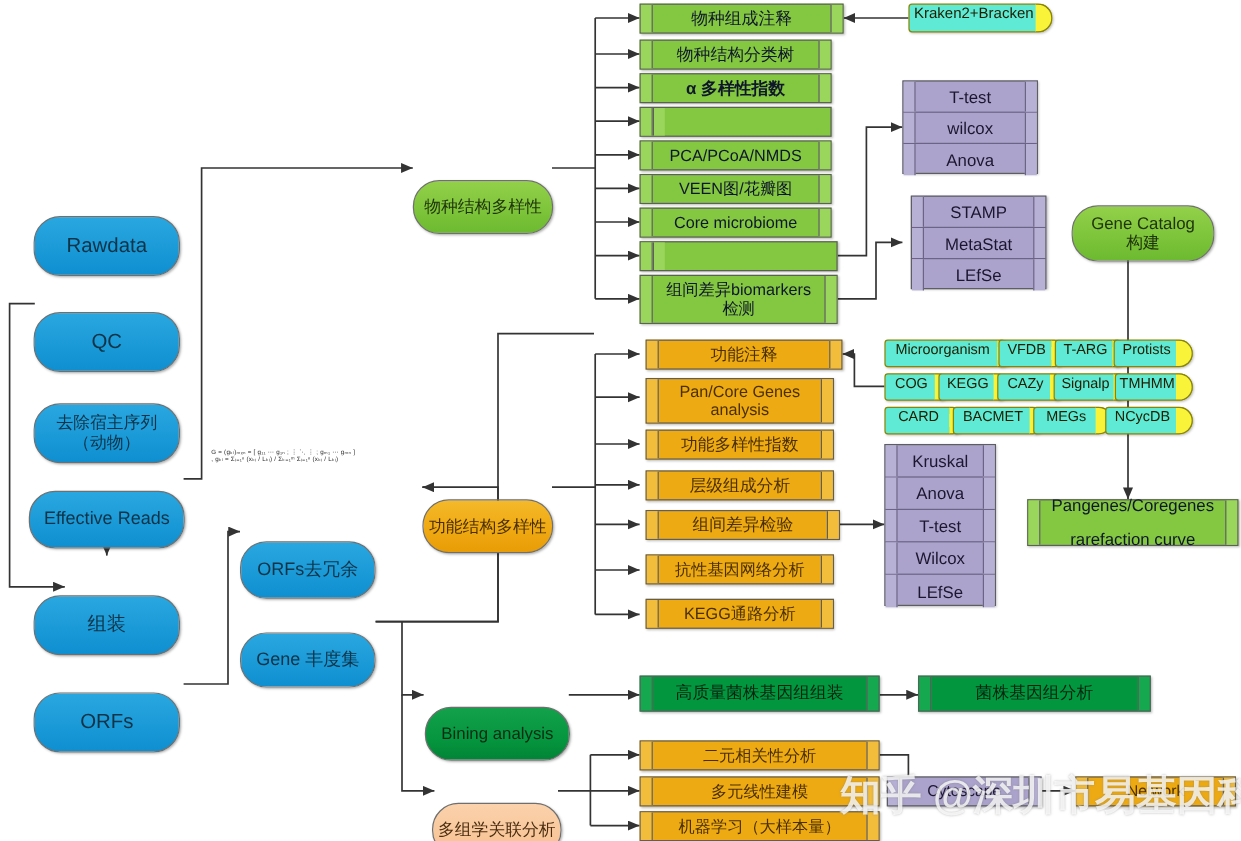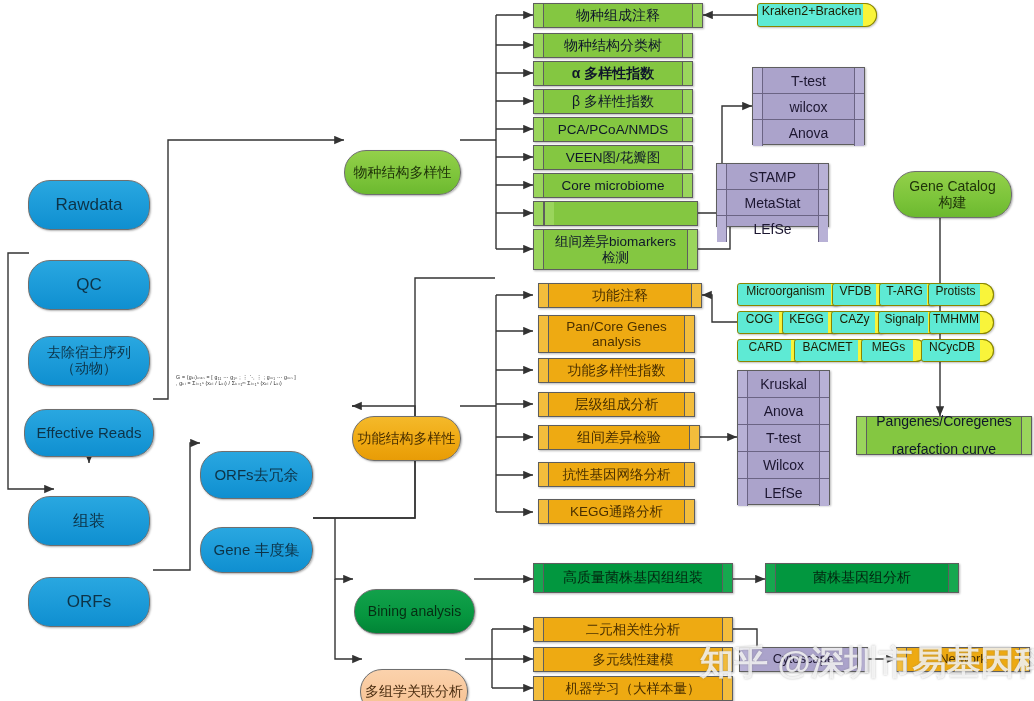--- a/index.html
+++ b/index.html
@@ -269,21 +269,20 @@
   </div>
 
   <div class="box lgreen" style="left:533px;top:61px;width:160px;height:25px;font-weight:bold;">
     <div class="bar"></div>
     <div class="mid" style="font-size:14px;">α 多样性指数</div>
     <div class="bar r"></div>
   </div>
 
   <div class="box lgreen" style="left:533px;top:89px;width:160px;height:25px;">
     <div class="bar"></div>
-    <div class="mid" style="font-size:14px;">β 多样性指数</div>
     <div class="bar r"></div>
   </div>
 
   <div class="box lgreen" style="left:533px;top:117px;width:160px;height:25px;">
     <div class="bar"></div>
     <div class="mid" style="font-size:13.5px;">PCA/PCoA/NMDS</div>
     <div class="bar r"></div>
   </div>
 
   <div class="box lgreen" style="left:533px;top:145px;width:160px;height:25px;">
@@ -327,21 +326,21 @@
       <div class="mid" style="font-size:14px;">wilcox</div>
       <div class="bar r"></div>
     </div>
     <div class="row" style="height:26px;">
       <div class="bar"></div>
       <div class="mid" style="font-size:14px;">Anova</div>
       <div class="bar r"></div>
     </div>
   </div>
 
-  <div class="stack" style="left:716px;top:163px;width:113px;height:64px;">
+  <div class="stack" style="left:759px;top:163px;width:113px;height:78px;">
     <div class="row" style="height:26px;">
       <div class="bar"></div>
       <div class="mid" style="font-size:14px;">STAMP</div>
       <div class="bar r"></div>
     </div>
     <div class="row" style="height:26px;">
       <div class="bar"></div>
       <div class="mid" style="font-size:14px;">MetaStat</div>
       <div class="bar r"></div>
     </div>

